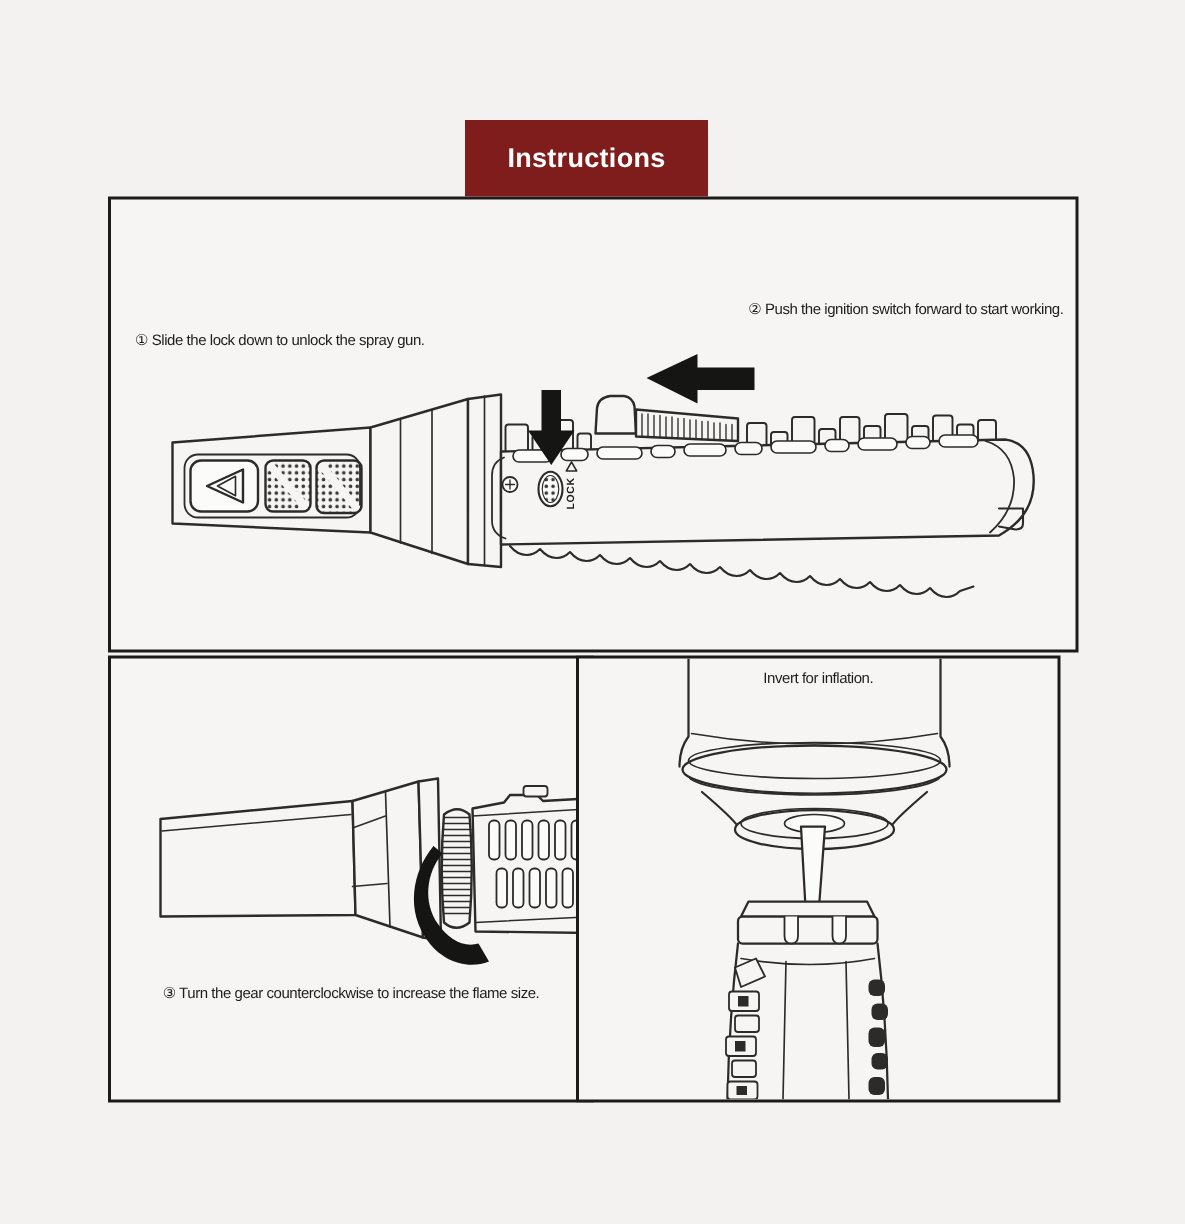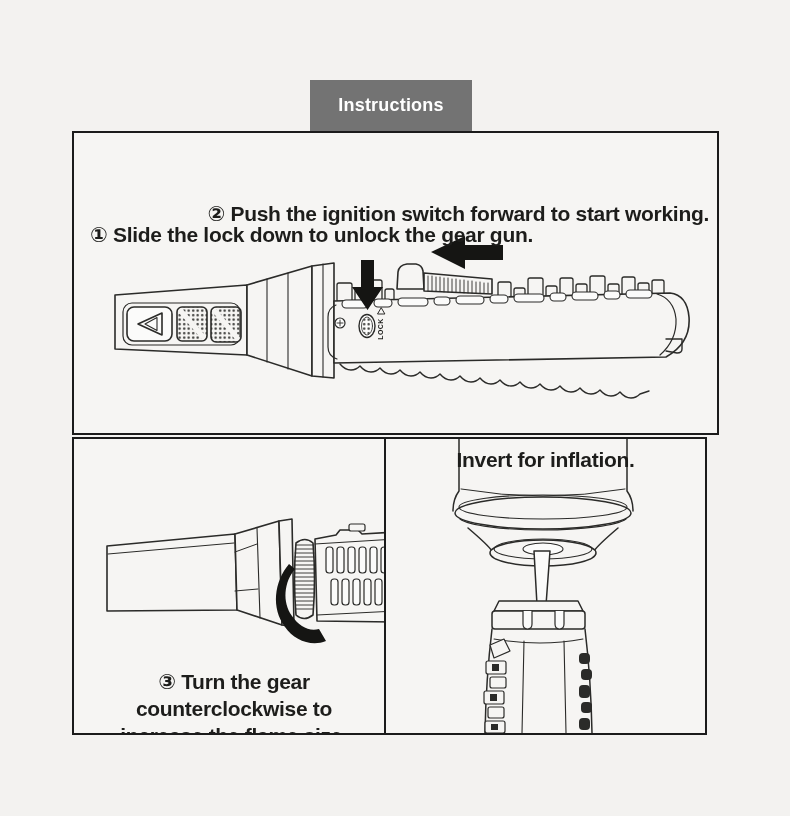--- a/index.html
+++ b/index.html
@@ -4,54 +4,54 @@
 <style>
   html,body{margin:0;padding:0;}
   .page{
     position:relative;width:790px;height:816px;
     background:#f3f2f0;
     font-family:"Liberation Sans","DejaVu Sans",sans-serif;
     color:#1d1d1b;overflow:hidden;
   }
   .title-box{
     position:absolute;left:310px;top:80px;width:162px;height:51px;
-    background:#737373;color:#ffffff;z-index:5;
+    background:#7f1d1d;color:#ffffff;z-index:5;
     display:flex;align-items:center;justify-content:center;
     font-size:18px;font-weight:700;letter-spacing:.2px;
   }
   .panel{
     position:absolute;background:#f6f5f3;border:2px solid #1b1b1b;
     box-sizing:border-box;overflow:hidden;
   }
   .panel-top{left:72px;top:131px;width:647px;height:304px;}
   .panel-bl{left:72px;top:437px;width:324px;height:298px;}
   .panel-br{left:384px;top:437px;width:323px;height:298px;}
   .panel svg{position:absolute;left:0;top:0;display:block;}
   .ann{
-    position:absolute;font-weight:700;font-size:21px;
+    position:absolute;font-weight:400;font-size:10px;
     letter-spacing:-0.3px;line-height:1.28;z-index:3;
   }
   .step2{top:68px;right:8px;white-space:nowrap;}
   .step1{top:89px;left:16px;white-space:nowrap;}
-  .step3{top:218px;left:0;right:0;margin:12px auto;width:272px;text-align:center;}
+  .step3{top:218px;left:0;right:0;margin:0 auto;width:272px;text-align:center;}
   .invert{top:8px;left:0;right:0;text-align:center;}
   .lock-text{font-size:7px;font-weight:700;letter-spacing:.4px;fill:#1d1d1b;}
 </style>
 </head>
 <body>
 
 <div class="page">
 
   <div class="title-box">
     <span>Instructions</span>
   </div>
 
   <section class="panel panel-top">
     <div class="ann step2">② Push the ignition switch forward to start working.</div>
-    <div class="ann step1">① Slide the lock down to unlock the gear gun.</div>
+    <div class="ann step1">① Slide the lock down to unlock the spray gun.</div>
 
     <svg width="643" height="300" viewBox="0 0 643 300">
       <defs>
         <pattern id="dots" width="4.5" height="4.5" patternUnits="userSpaceOnUse">
           <circle cx="2.2" cy="2.2" r="1.2" fill="#3a3a38"></circle>
         </pattern>
       </defs>
       <g stroke="#2b2b29" fill="#f6f5f3" stroke-width="1.6" stroke-linejoin="round" stroke-linecap="round">
 
         <g>

